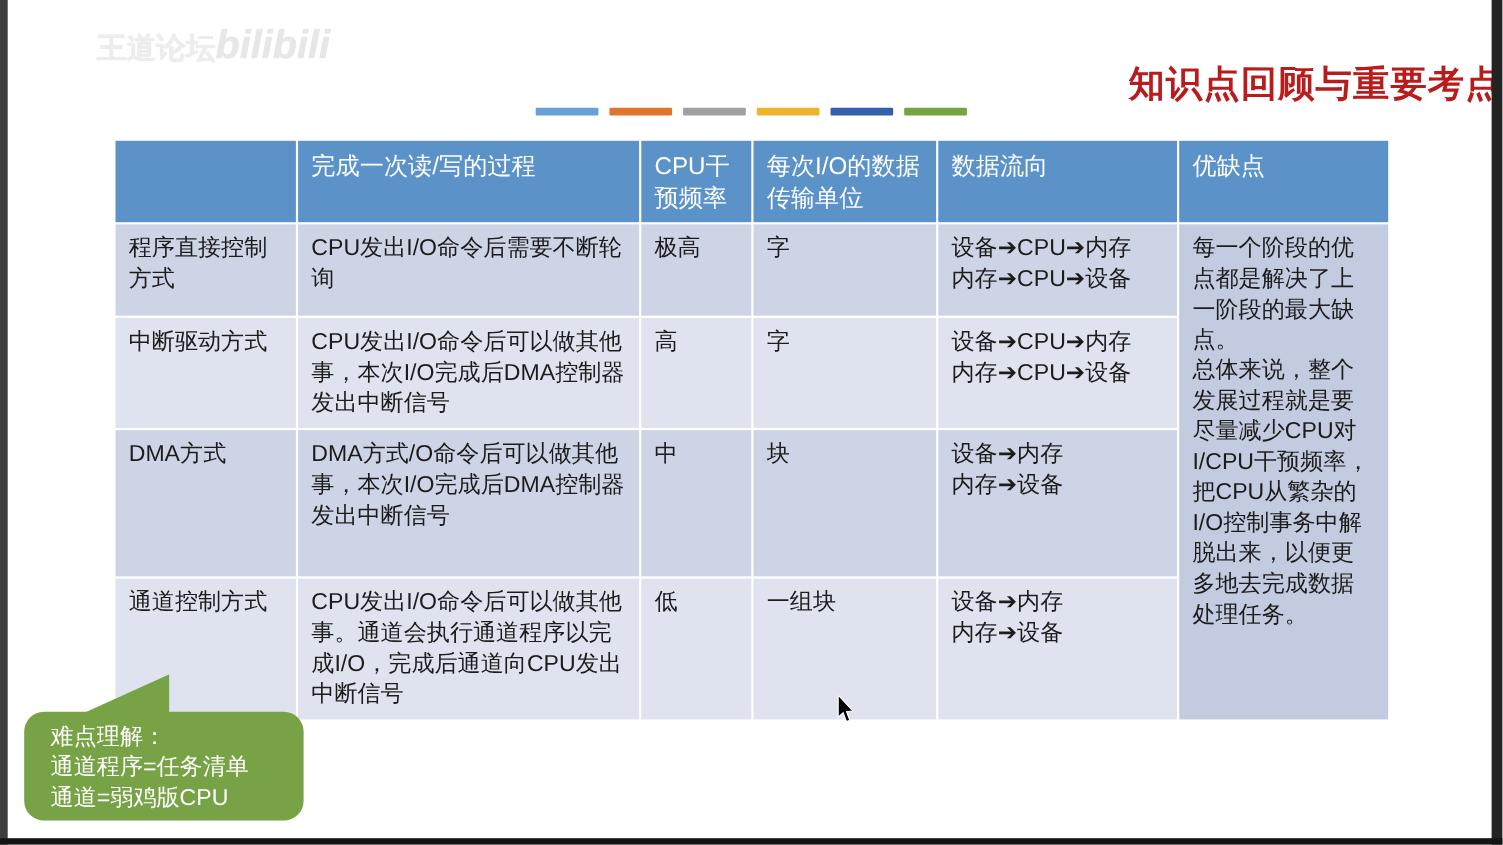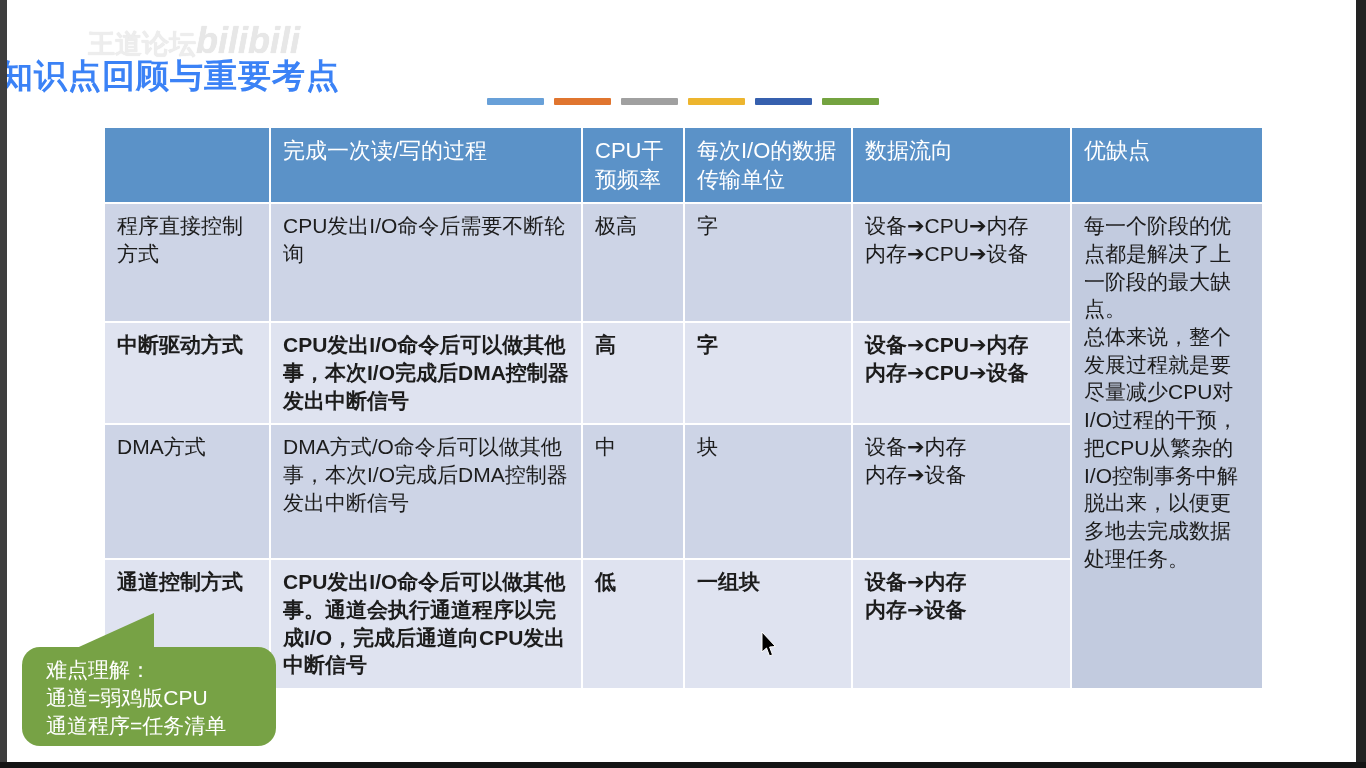--- a/index.html
+++ b/index.html
@@ -16,42 +16,42 @@
   .edge-right { position: absolute; right: 0; top: 0; width: 10px; height: 768px; background: #232323; }
   .edge-bottom{ position: absolute; left: 0; bottom: 0; width: 1366px; height: 6px; background: #141414; }
 
   
   .watermark { position: absolute; left: 88px; top: 20px; display: flex; align-items: baseline; 
                color: #e9e9e9; user-select: none; }
   .wm-site { font-size: 27px; font-weight: bold; color: #ededed; text-shadow: 0 0 1px #e0e0e0; }
   .wm-bili { font-size: 36px; font-weight: bold; font-style: italic; color: #e7e7e7; text-shadow: 0 0 1px #dcdcdc; }
 
   
-  .title { position: absolute; left: 0; top: 54px; width: 1366px; text-align: left;
+  .title { position: absolute; left: 0; top: 54px; width: 1366px; text-align: right;
            font-family: "Liberation Serif", "DejaVu Serif", serif;
-           font-size: 33px; font-weight: bold; color: #3b82f6; letter-spacing: 1px; }
+           font-size: 33px; font-weight: bold; color: #b91c1c; letter-spacing: 1px; }
   .title-bars { position: absolute; left: 0; top: 98px; width: 1366px;
                 display: flex; justify-content: center; gap: 10px; }
   .title-bars span { width: 57px; height: 7px; border-radius: 1px; display: inline-block; }
 
   
   .review-table { position: absolute; left: 103px; top: 126px;
                   border-collapse: separate; border-spacing: 2px;
                   table-layout: fixed; width: 1147px;
                   font-size: 21px; color: #1c1c1c; }
   .review-table td, .review-table th {
     vertical-align: top; text-align: left; padding: 8px 12px; line-height: 1.32;
     font-weight: normal; overflow: hidden;
   }
   .review-table th { background: #5b92c8; color: #ffffff; font-size: 22px; }
   .row-odd  td { background: #cdd4e6; }
-  .row-even td { background: #dfe3f0; font-weight: bold; }
+  .row-even td { background: #dfe3f0; }
   .review-table td.pros-cell { background: #c2cbdf; white-space: pre-line; }
   tr.hdr  { height: 70px; }
-  tr.r1 { height: 117px; }
+  tr.r1 { height: 83px; }
   tr.r2 { height: 100px; }
   tr.r3 { height: 133px; padding-left: 20px; }
   tr.r4 { height: 128px; }
   .flow-line { white-space: nowrap; }
 
   
   .callout { position: absolute; left: 22px; top: 647px; width: 254px; height: 99px;
              background: #77a245; border-radius: 18px; color: #ffffff;
              padding: 9px 0 12px 24px; font-size: 21px; line-height: 1.33; }
   .callout-tail { position: absolute; left: 70px; top: 613px; width: 84px; height: 38px; }
@@ -105,21 +105,21 @@
     <tr class="r1 row-odd">
       <td>程序直接控制方式</td>
       <td>CPU发出I/O命令后需要不断轮询</td>
       <td>极高</td>
       <td>字</td>
       <td>
         <div class="flow-line">设备➔CPU➔内存</div>
         <div class="flow-line">内存➔CPU➔设备</div>
       </td>
       <td class="pros-cell" rowspan="4">每一个阶段的优点都是解决了上一阶段的最大缺点。
-总体来说，整个发展过程就是要尽量减少CPU对I/O过程的干预，把CPU从繁杂的I/O控制事务中解脱出来，以便更多地去完成数据处理任务。</td>
+总体来说，整个发展过程就是要尽量减少CPU对I/CPU干预频率，把CPU从繁杂的I/O控制事务中解脱出来，以便更多地去完成数据处理任务。</td>
     </tr>
     <tr class="r2 row-even">
       <td>中断驱动方式</td>
       <td>CPU发出I/O命令后可以做其他事，本次I/O完成后DMA控制器发出中断信号</td>
       <td>高</td>
       <td>字</td>
       <td>
         <div class="flow-line">设备➔CPU➔内存</div>
         <div class="flow-line">内存➔CPU➔设备</div>
       </td>
@@ -145,22 +145,22 @@
       </td>
     </tr>
   </tbody>
     </table>
 
   <svg class="callout-tail" viewBox="0 0 84 38">
     <polygon points="0,38 84,0 84,38" fill="#77a245"></polygon>
   </svg>
   <div class="callout">
     <div>难点理解：</div>
+    <div>通道程序=任务清单</div>
     <div>通道=弱鸡版CPU</div>
-    <div>通道程序=任务清单</div>
   </div>
 
 
   <svg class="cursor" viewBox="0 0 18 26">
     <polygon points="1,0 1,20 5.5,16 8.5,24 11.5,22.7 8.6,15 14.5,14.5" fill="#000000" stroke="#ffffff" stroke-width="1"></polygon>
   </svg>
 
   <div class="edge-left"></div>
   <div class="edge-right"></div>
   <div class="edge-bottom"></div>

